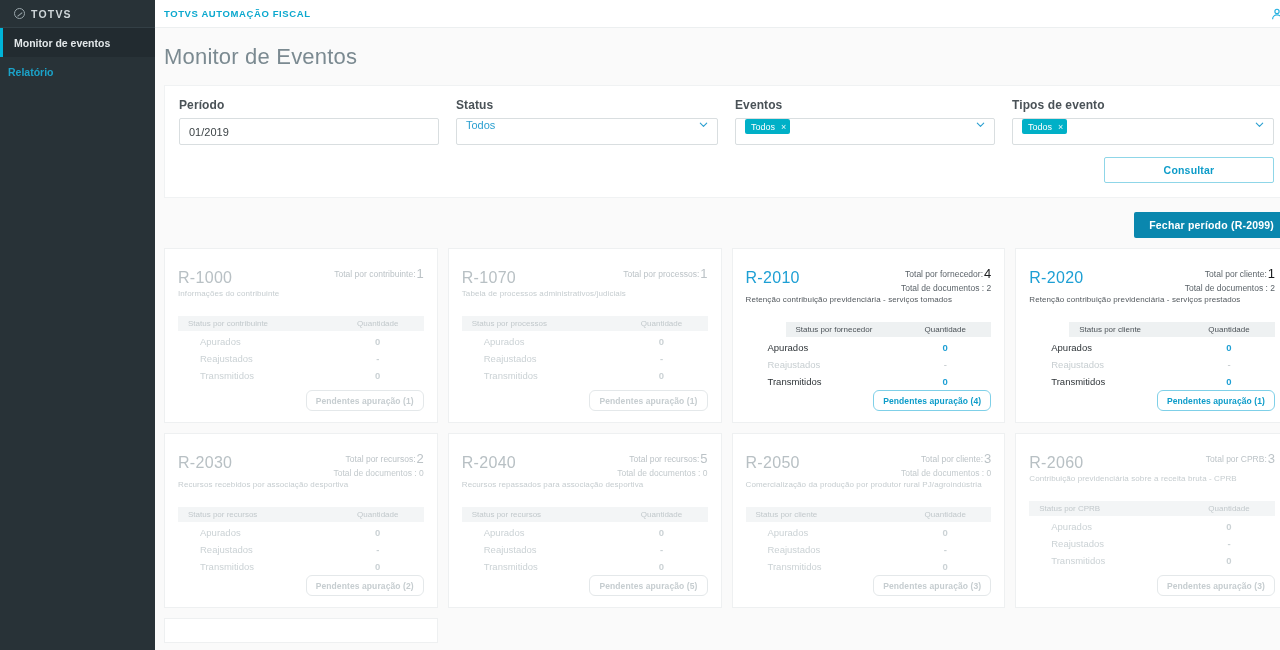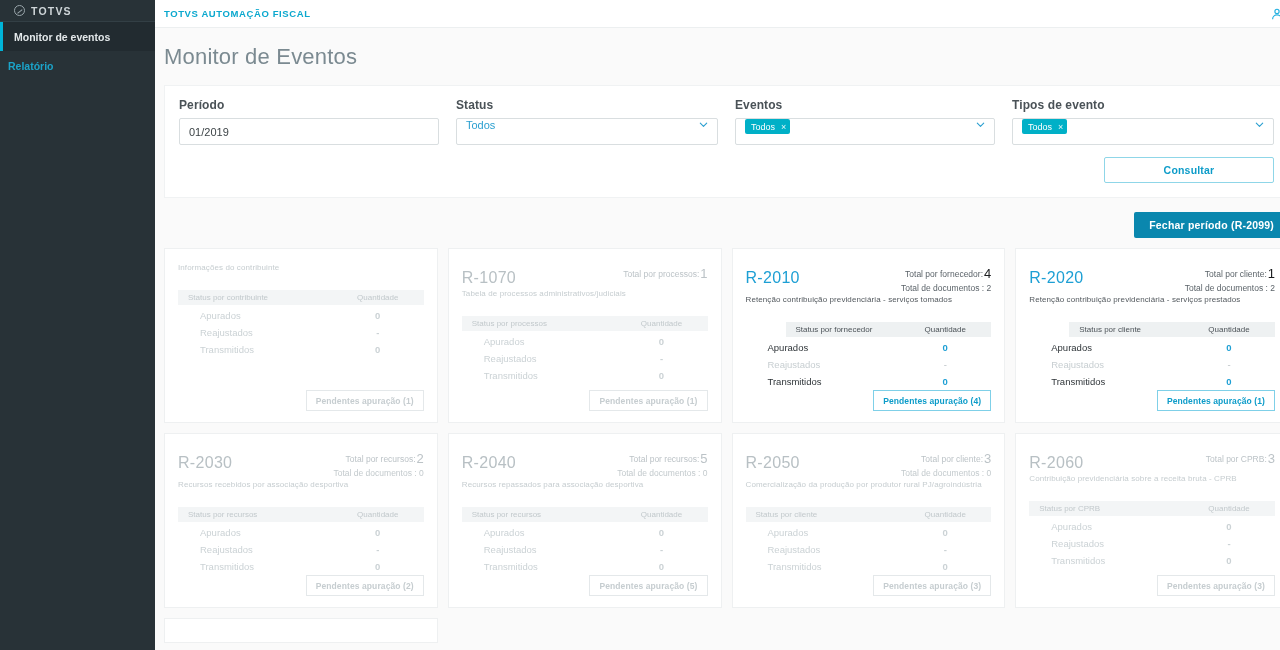--- a/index.html
+++ b/index.html
@@ -12,21 +12,21 @@
   .app { display: flex; width: 1280px; height: 650px; }
 
   
   .sidebar {
     width: 155px; height: 650px;
     background: #283237;
     display: flex; flex-direction: column;
     flex: 0 0 155px;
   }
   .brand {
-    height: 22px; display: flex; align-items: center;
+    height: 28px; display: flex; align-items: center;
     padding-left: 14px; gap: 6px;
     border-bottom: 1px solid #333f45;
   }
   .brand-mark {
     width: 11px; height: 11px; border-radius: 50%;
     border: 1.4px solid #9aa6ab; position: relative;
   }
   .brand-mark::after {
     content: ""; position: absolute; left: 2px; top: 4.5px;
     width: 6px; height: 1.4px; background: #9aa6ab;
@@ -189,21 +189,21 @@
   .td-left { flex: 1; font-size: 9.5px; color: #cbd2d5; padding-left: 16px; }
   .td-right { width: 80px; text-align: center; font-size: 9.5px; color: #cbd2d5; font-weight: bold;}
   .card.active .td-left { color: #2f3539; }
   .card.active .td-right { color: #1d9fd4; }
   .card.active .tr.muted .td-left { color: #c7ced1; }
   .card.active .tr.muted .td-right { color: #b9c0c4; font-weight: normal; }
 
   .card-foot { margin-top: auto; display: flex; justify-content: flex-end; }
   .btn-pend {
     border: 1px solid #e4e8ea; background: #fff; color: #c6cdd0;
-    font-size: 8.5px; font-weight: bold; border-radius: 0;
+    font-size: 8.5px; font-weight: bold; border-radius: 6px;
     height: 21px; padding: 0 9px; cursor: pointer;
     display: flex; align-items: center; letter-spacing: .1px;
   }
   .card.active .btn-pend { border-color: #7fd0e8; color: #0d9cc9; }
 
   .card-partial { height: 22px; overflow: hidden; }
 </style>
 </head>
 <body>
 
@@ -293,20 +293,27 @@
           <button class="btn-consultar">Consultar</button>
         </div>
       </section>
 
       <div class="fechar-row">
         <button class="btn-fechar">Fechar período (R-2099)</button>
       </div>
 
       <div class="grid" id="card-grid">
           <div class="card">
+      <div class="card-head">
+        <span class="card-code">R-1000</span>
+        <span class="card-totals">
+          <span class="tot-line1"><span>Total por contribuinte:</span><span class="tot-num">1</span></span>
+          
+        </span>
+      </div>
       <div class="card-sub">Informações do contribuinte</div>
       <div class="tbl">
         <div class="tbl-head">
           <span class="th-left">Status por contribuinte</span>
           <span class="th-right">Quantidade</span>
         </div>
 
       <div class="tr">
         <span class="td-left">Apurados</span>
         <span class="td-right">0</span>

